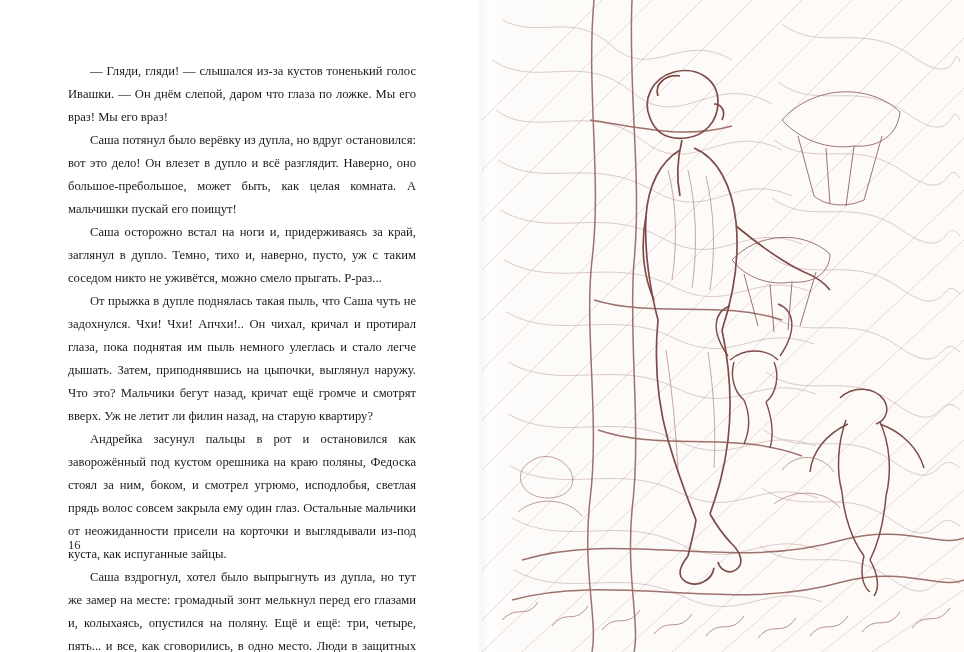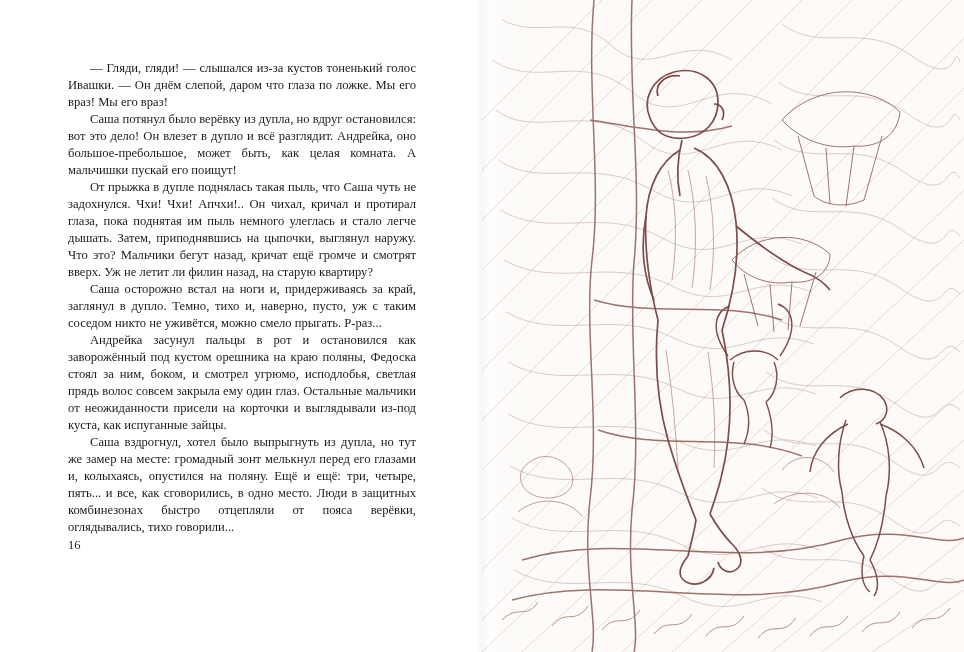--- a/index.html
+++ b/index.html
@@ -31,21 +31,21 @@
     position: absolute;
     left: 68px;
     top: 60px;
     width: 348px;
   }
   .para {
     margin: 0;
     text-indent: 22px;
     text-align: justify;
     font-size: 12.6px;
-    line-height: 17px;
+    line-height: 23px;
     color: #1b1b1b;
     font-family: "Liberation Serif", serif;
     hyphens: auto;
   }
   .folio {
     position: absolute;
     left: 68px;
     top: 538px;
     font-size: 12.6px;
     color: #2a2a2a;
@@ -82,23 +82,23 @@
   }
 </style>
 </head>
 <body>
 
 <div class="spread">
 
   <div class="page-left">
     <div class="text-column">
       <p class="para">— Гляди, гляди! — слышался из-за кустов тоненький голос Ивашки. — Он днём слепой, даром что глаза по ложке. Мы его враз! Мы его враз!</p>
-      <p class="para">Саша потянул было верёвку из дупла, но вдруг остановился: вот это дело! Он влезет в дупло и всё разглядит. Андрейка, оно большое-пребольшое, может быть, как целая комната. А мальчишки пускай его поищут!</p>
+      <p class="para">Саша потянул было верёвку из дупла, но вдруг остановился: вот это дело! Он влезет в дупло и всё разглядит. Наверно, оно большое-пребольшое, может быть, как целая комната. А мальчишки пускай его поищут!</p>
+      <p class="para">Саша осторожно встал на ноги и, придерживаясь за край, заглянул в дупло. Темно, тихо и, наверно, пусто, уж с таким соседом никто не уживётся, можно смело прыгать. Р-раз...</p>
       <p class="para">От прыжка в дупле поднялась такая пыль, что Саша чуть не задохнулся. Чхи! Чхи! Апчхи!.. Он чихал, кричал и протирал глаза, пока поднятая им пыль немного улеглась и стало легче дышать. Затем, приподнявшись на цыпочки, выглянул наружу. Что это? Мальчики бегут назад, кричат ещё громче и смотрят вверх. Уж не летит ли филин назад, на старую квартиру?</p>
-      <p class="para">Саша осторожно встал на ноги и, придерживаясь за край, заглянул в дупло. Темно, тихо и, наверно, пусто, уж с таким соседом никто не уживётся, можно смело прыгать. Р-раз...</p>
       <p class="para">Андрейка засунул пальцы в рот и остановился как заворожённый под кустом орешника на краю поляны, Федоска стоял за ним, боком, и смотрел угрюмо, исподлобья, светлая прядь волос совсем закрыла ему один глаз. Остальные мальчики от неожиданности присели на корточки и выглядывали из-под куста, как испуганные зайцы.</p>
       <p class="para">Саша вздрогнул, хотел было выпрыгнуть из дупла, но тут же замер на месте: громадный зонт мелькнул перед его глазами и, колыхаясь, опустился на поляну. Ещё и ещё: три, четыре, пять... и все, как сговорились, в одно место. Люди в защитных комбинезонах быстро отцепляли от пояса верёвки, оглядывались, тихо говорили...</p>
     </div>
     <div class="folio">16</div>
   </div>
 
   <div class="page-right">
     <div class="illustration">
       <svg viewBox="0 0 482 652" xmlns="http://www.w3.org/2000/svg" aria-hidden="true">
         <defs>

